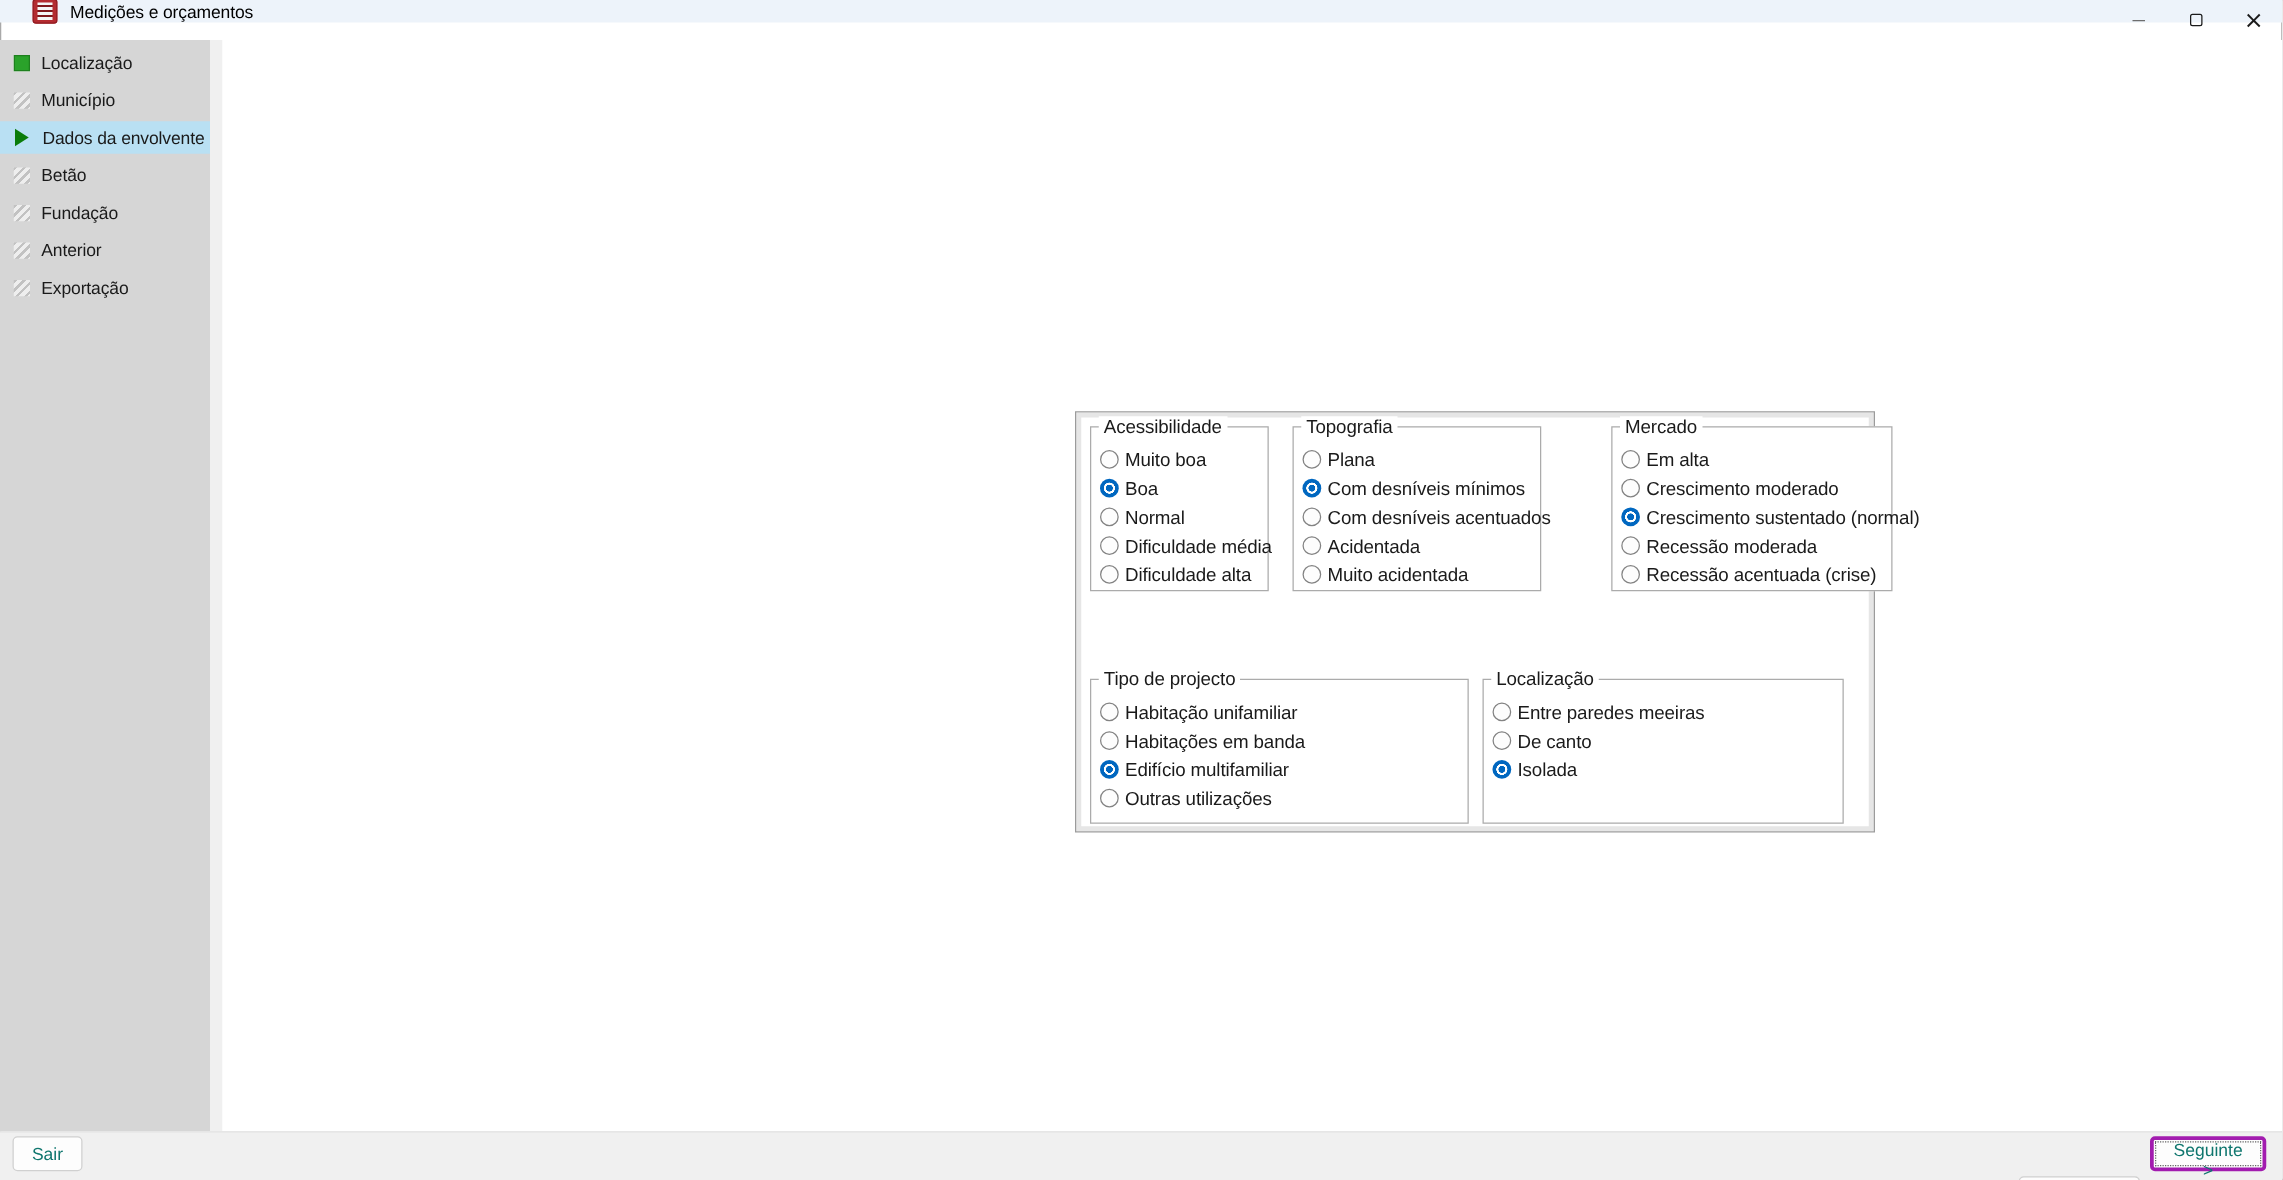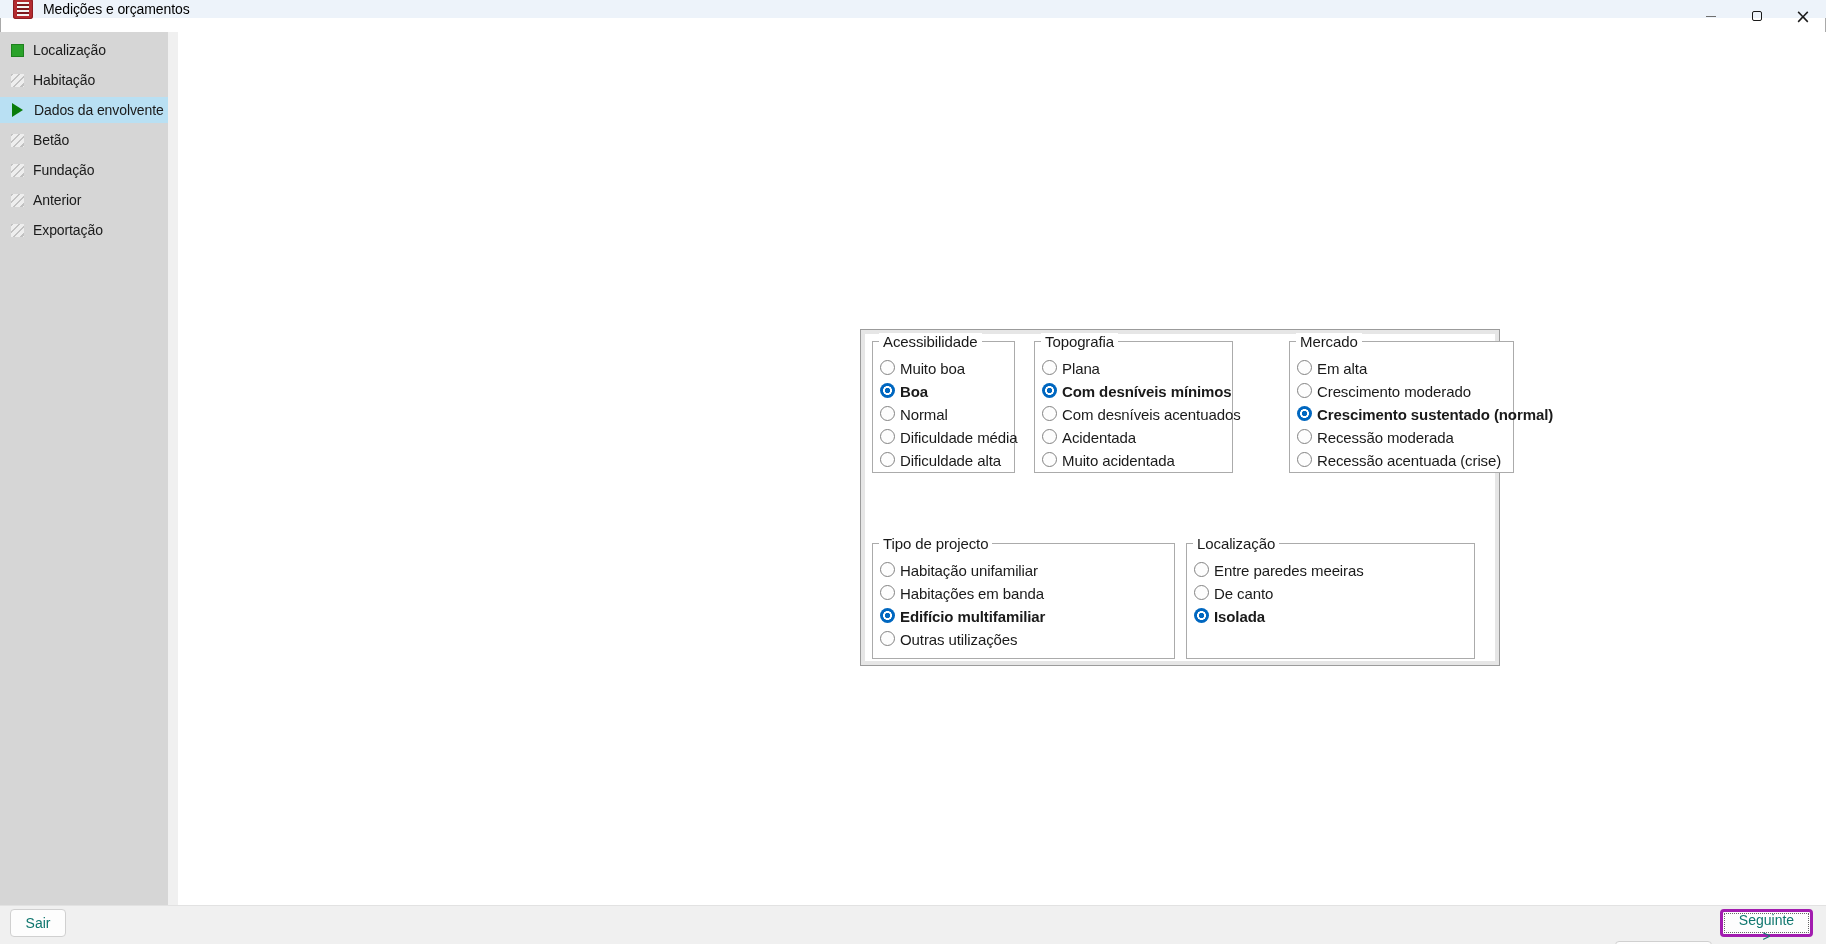--- a/index.html
+++ b/index.html
@@ -10,21 +10,21 @@
     letter-spacing:-0.1px;
     background:#fff;
   }
   .window{
     position:relative; width:1826px; height:944px; background:#fff; overflow:hidden;
     box-shadow: inset 1px 0 #a9a9a9, inset -1px 0 #a9a9a9, inset 0 -1px #5f5f5f, inset 0 1px #cdd9e3;
   }
   
   .titlebar{
     position:absolute; left:0; top:0; width:1826px; height:18px;
-    background:#edf3fa; display:flex; align-items:center; padding-left:13px;
+    background:#edf3fa; display:flex; align-items:center; padding-left:26px;
   }
   .app-icon{
     width:20px; height:20px; background:#b42b30; border-radius:3px;
     position:relative; flex:0 0 20px; box-shadow: inset 0 0 0 1px #8e1d22;
   }
   .app-icon-inner{
     position:absolute; left:4px; right:4px; top:3px; bottom:3px;
     background:repeating-linear-gradient(180deg,#f4f4f4 0 2px,#7e181c 2px 4px);
   }
   .titlebar .title{ margin-left:10px; font-size:14px; color:#000; }
@@ -72,21 +72,21 @@
   .opt{ display:flex; align-items:flex-start; height:23px; cursor:default; white-space:nowrap; }
   .radio{
     width:15px; height:15px; border-radius:50%; flex:0 0 15px; margin-right:5px;
     background:#fdfdfd; border:1px solid #838383;
   }
   .radio.checked{
     border:none;
     background:radial-gradient(circle at 50% 50%, #0067c0 0 2.6px, #ffffff 2.9px 4.3px, #0067c0 4.6px 7.5px);
   }
   .opt-label{ font-size:15px; }
-  .opt.sel .opt-label{ font-weight:bold; }
+  .opt.sel .opt-label{ font-weight:normal; }
   
   .footer{
     position:absolute; left:0; top:905px; width:1826px; height:39px;
     background:#f0f0f0; border-top:1px solid #e2e2e2;
   }
   .btn{
     position:absolute; top:3px; height:28px; border-radius:4px;
     background:#fdfdfd; border:1px solid #d0d0d0; color:#0f766e;
     font-size:14px; font-family:inherit; padding:0 14px; cursor:default;
   }
@@ -120,21 +120,21 @@
     </div>
   </header>
 
   <nav class="sidebar">
       <div class="sb-item">
         <span class="sb-icon done"></span>
         <span class="sb-label">Localização</span>
       </div>
       <div class="sb-item">
         <span class="sb-icon pending"></span>
-        <span class="sb-label">Habitação</span>
+        <span class="sb-label">Município</span>
       </div>
       <div class="sb-item current">
         <span class="sb-icon current"></span>
         <span class="sb-label">Dados da envolvente</span>
       </div>
       <div class="sb-item">
         <span class="sb-icon pending"></span>
         <span class="sb-label">Betão</span>
       </div>
       <div class="sb-item">

